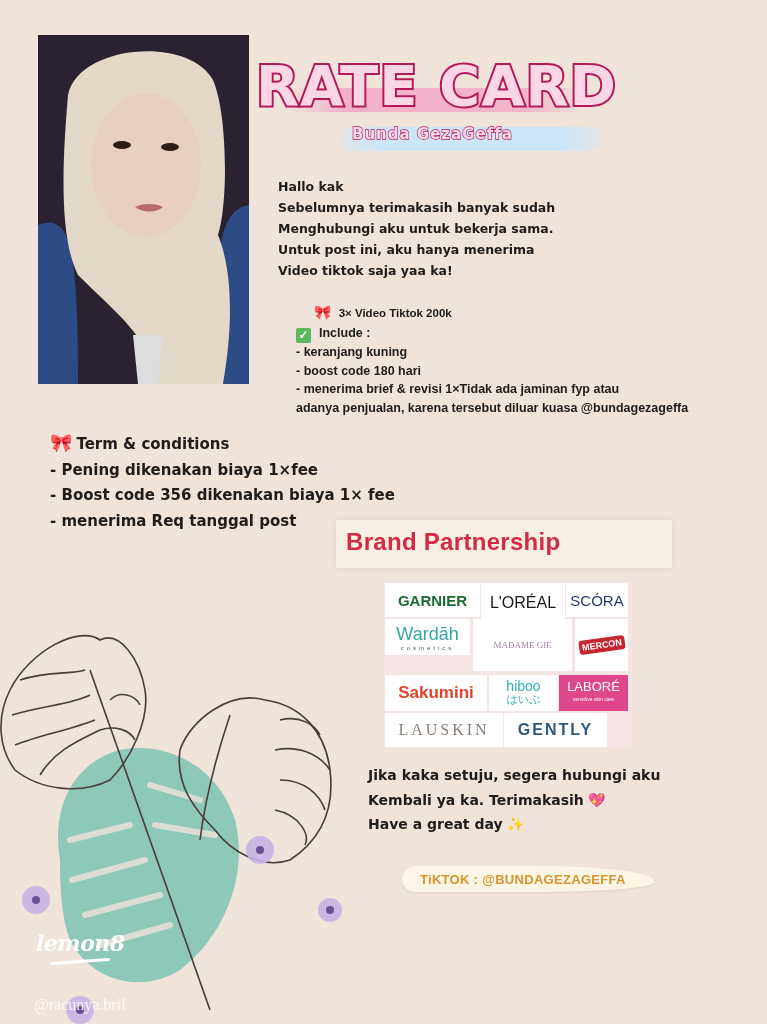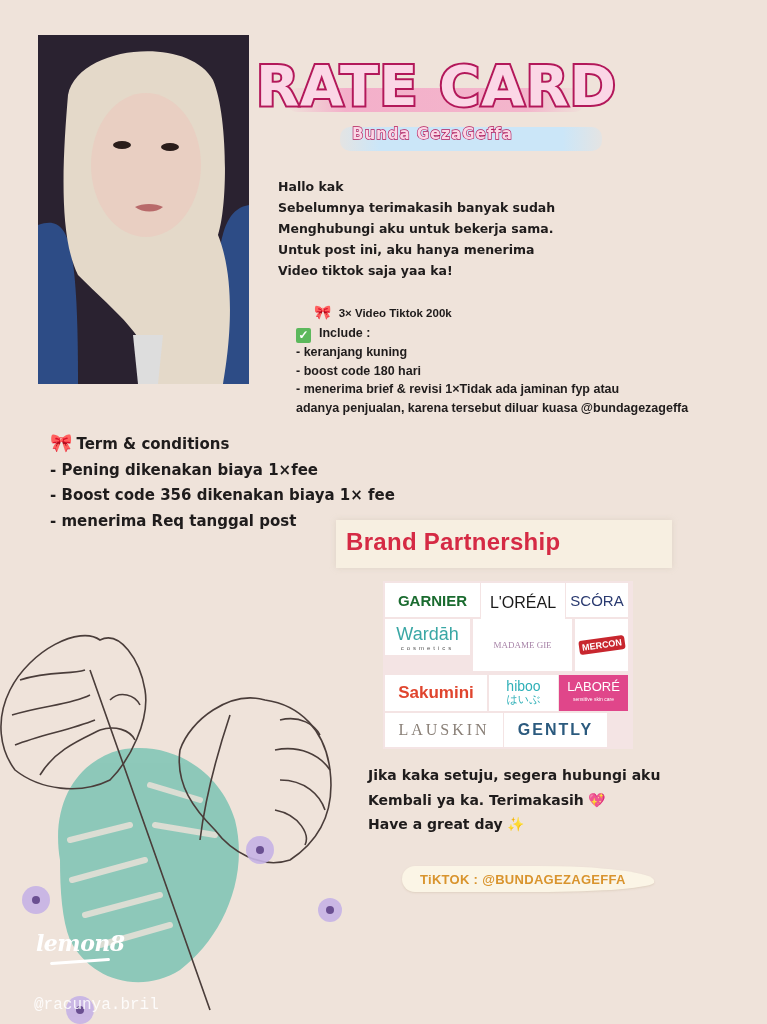--- a/index.html
+++ b/index.html
@@ -125,21 +125,21 @@
     font-family: "Liberation Sans", sans-serif; font-weight: bold;
     font-size: 13px; color: #d9942e; letter-spacing: .3px;
   }
 
   .lemon8 {
     left: 36px; top: 930px; font-family: "DejaVu Serif", serif; font-style: italic;
     font-weight: bold; font-size: 22px; color: #ffffff; letter-spacing: -.5px;
   }
   .lemon8-line { left: 50px; top: 960px; width: 60px; height: 3px; background: #fff; border-radius: 2px; transform: rotate(-4deg); }
   .handle {
-    left: 34px; top: 996px; font-family: Liberation Mono, monospace;
+    left: 34px; top: 996px; font-family: Liberation Serif, serif;
     font-size: 16px; color: rgba(255,255,255,.85);
   }
 
   .deco { left: 0; top: 610px; width: 370px; height: 414px; }
 </style>
 </head>
 <body>
 
 <div class="abs deco">
   <svg width="370" height="414" viewBox="0 0 370 414">

